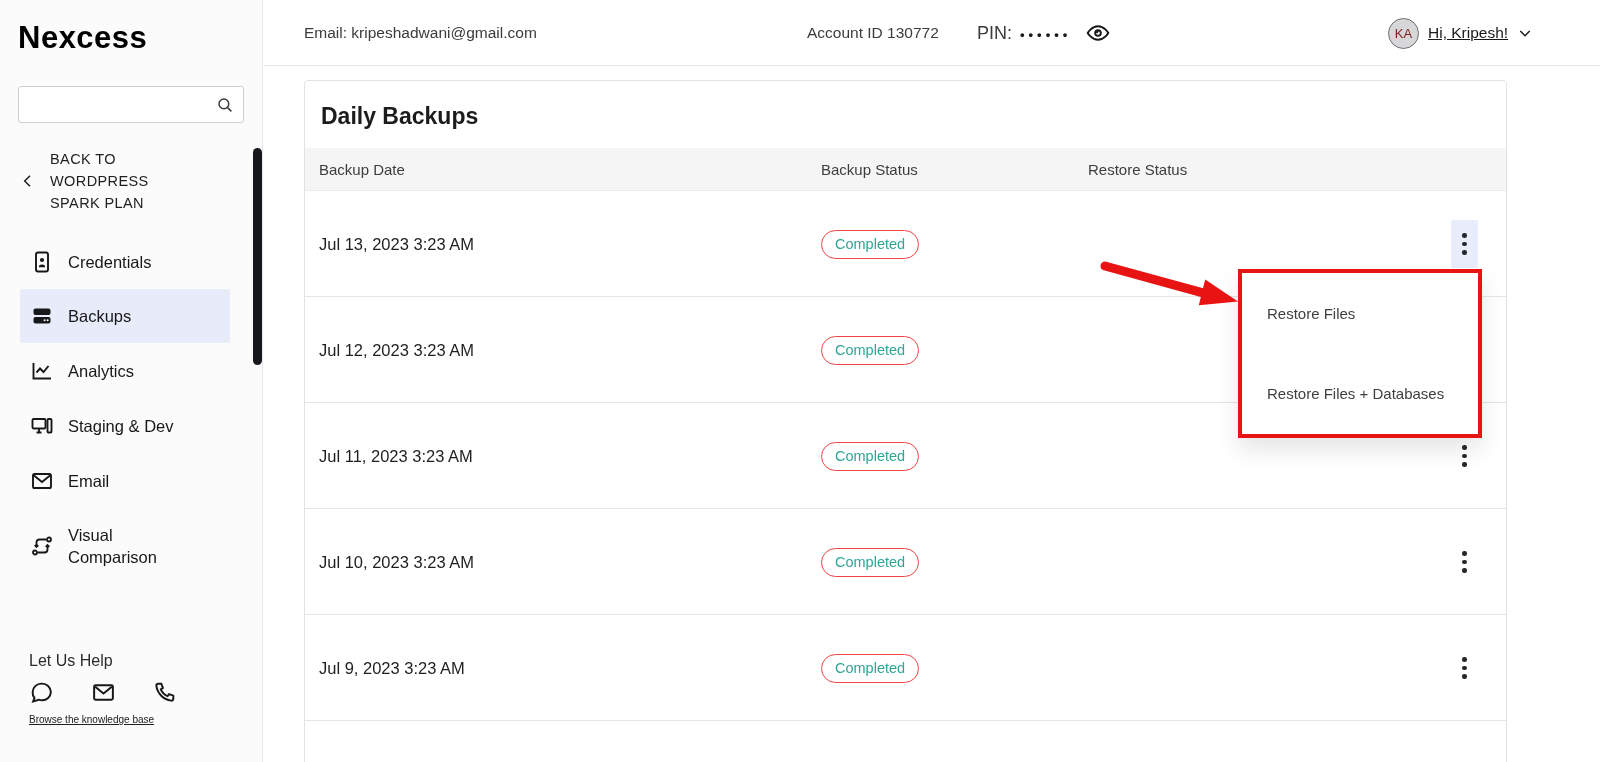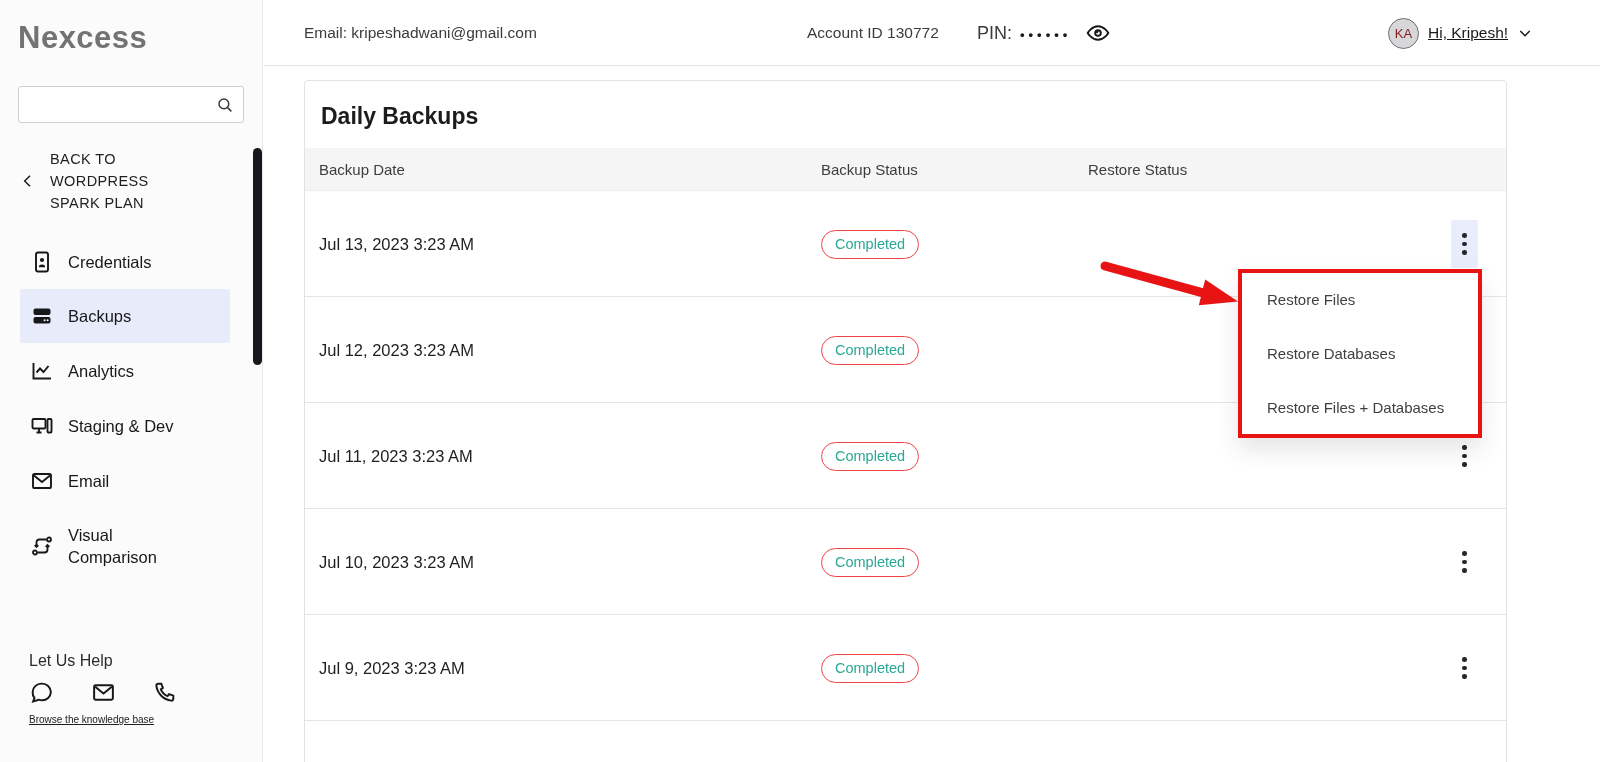--- a/index.html
+++ b/index.html
@@ -4,21 +4,21 @@
 <style>
   * { margin:0; padding:0; box-sizing:border-box; }
   html,body { width:1600px; height:762px; overflow:hidden; background:#fff;
               font-family:"Liberation Sans","DejaVu Sans",sans-serif; color:#1c1c1e; }
   .app { position:relative; width:1600px; height:762px; }
 
   
   .sidebar { position:absolute; left:0; top:0; width:263px; height:762px;
              background:#fbfbfc; border-right:1px solid #e7e7e9; }
   .logo { position:absolute; left:18px; top:20px; font-size:31px; font-weight:700;
-          letter-spacing:.5px; color:#737373; cursor:pointer;text-align:right; }
+          letter-spacing:.5px; color:#000000; cursor:pointer;text-align:right; }
   .searchbox { position:absolute; left:18px; top:86px; width:226px; height:37px;
                background:#fff; border:1px solid #cfcfd2; border-radius:3px; display:flex; align-items:center; }
   .searchbox input { flex:1; border:none; outline:none; background:transparent; height:100%;
                      padding:0 6px 0 10px; font-size:14px; }
   .searchbox svg { margin-right:9px; }
   .backlink { position:absolute; left:20px; top:148px; width:190px; display:flex; gap:14px;
               align-items:center; cursor:pointer; }
   .backlink .txt { width:122px; font-size:14.5px; letter-spacing:.4px; line-height:22px; color:#1d1e20; }
   .nav { position:absolute; left:0; top:234px; width:263px; }
   .nav-item { display:flex; align-items:center; gap:14px; margin:0 33px 0 20px;
@@ -272,21 +272,20 @@
         <span class="kebab">
             <i></i>
             <i></i>
             <i></i>
           </span>
       </div>
     </section>
 
     <div class="ctx-menu">
       <div class="ctx-item">Restore Files</div>
-      <div class="ctx-item">Restore Databases</div>
       <div class="ctx-item">Restore Files + Databases</div>
     </div>
 
     <svg class="arrow-svg" width="175" height="62" viewBox="0 0 175 62">
       <path d="M25 13 122 39.6" stroke="#e81414" stroke-width="9" stroke-linecap="round" fill="none"></path>
       <polygon points="158,48.5 118.8,52.2 125.2,26.5" fill="#e81414"></polygon>
     </svg>
 
   </main>
 

